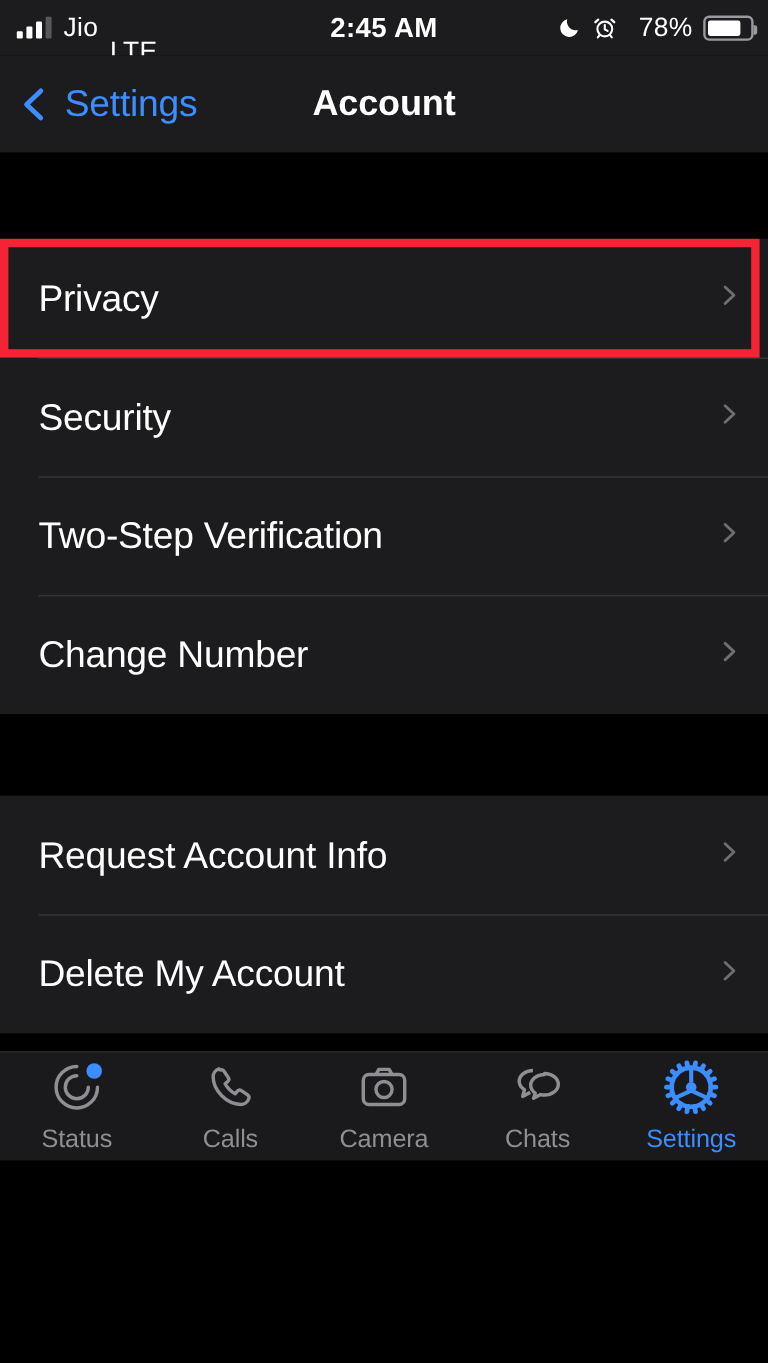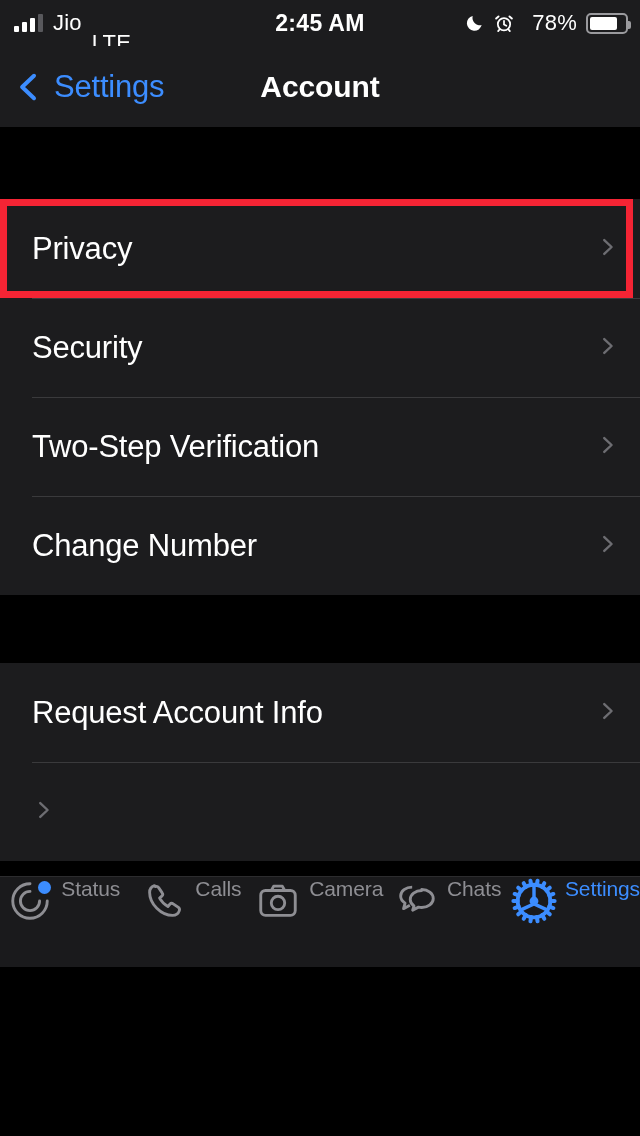--- a/index.html
+++ b/index.html
@@ -116,22 +116,22 @@
   
   .tabbar {
     position:absolute; bottom:0; left:0;
     width:640px; height:91px;
     background:#1A1A1C;
     border-top:1px solid #2C2C2E;
     display:flex;
   }
   .tab {
     flex:1;
-    display:flex; flex-direction:row;
-    justify-content:center;
+    display:flex; flex-direction:column;
+    align-items:center; justify-content:center;
     gap:8px;
     cursor:pointer;
   }
   .tab-icon { position:relative; height:48px; display:flex; align-items:center; justify-content:center; }
   .tab-label { font-size:21px; color:#8E8E93; letter-spacing:-0.1px; }
   .tab.active .tab-label { color:#3C8DFF; }
   .status-dot {
     position:absolute; top:4px; right:2px;
     width:13px; height:13px; border-radius:50%;
     background:#3C8DFF;
@@ -217,20 +217,21 @@
     </div>
 
   <div class="group" id="group2">
       <div class="row">
         <span class="row-label">Request Account Info</span>
         <span class="row-chevron"><svg viewBox="0 0 24 24" width="22" height="34">
             <path d="M9 4.5 17 12 9 19.5" fill="none" stroke="#6D6D72" stroke-width="2.6" stroke-linecap="round" stroke-linejoin="round"></path>
           </svg></span>
       </div>
       <div class="row">
+        <span class="row-label">Delete My Account</span>
         <span class="row-chevron"><svg viewBox="0 0 24 24" width="22" height="34">
             <path d="M9 4.5 17 12 9 19.5" fill="none" stroke="#6D6D72" stroke-width="2.6" stroke-linecap="round" stroke-linejoin="round"></path>
           </svg></span>
       </div>
     </div>
 
   <div class="highlight-ring"></div>
 
   <div class="tabbar" id="tabbar">
       <div class="tab">

